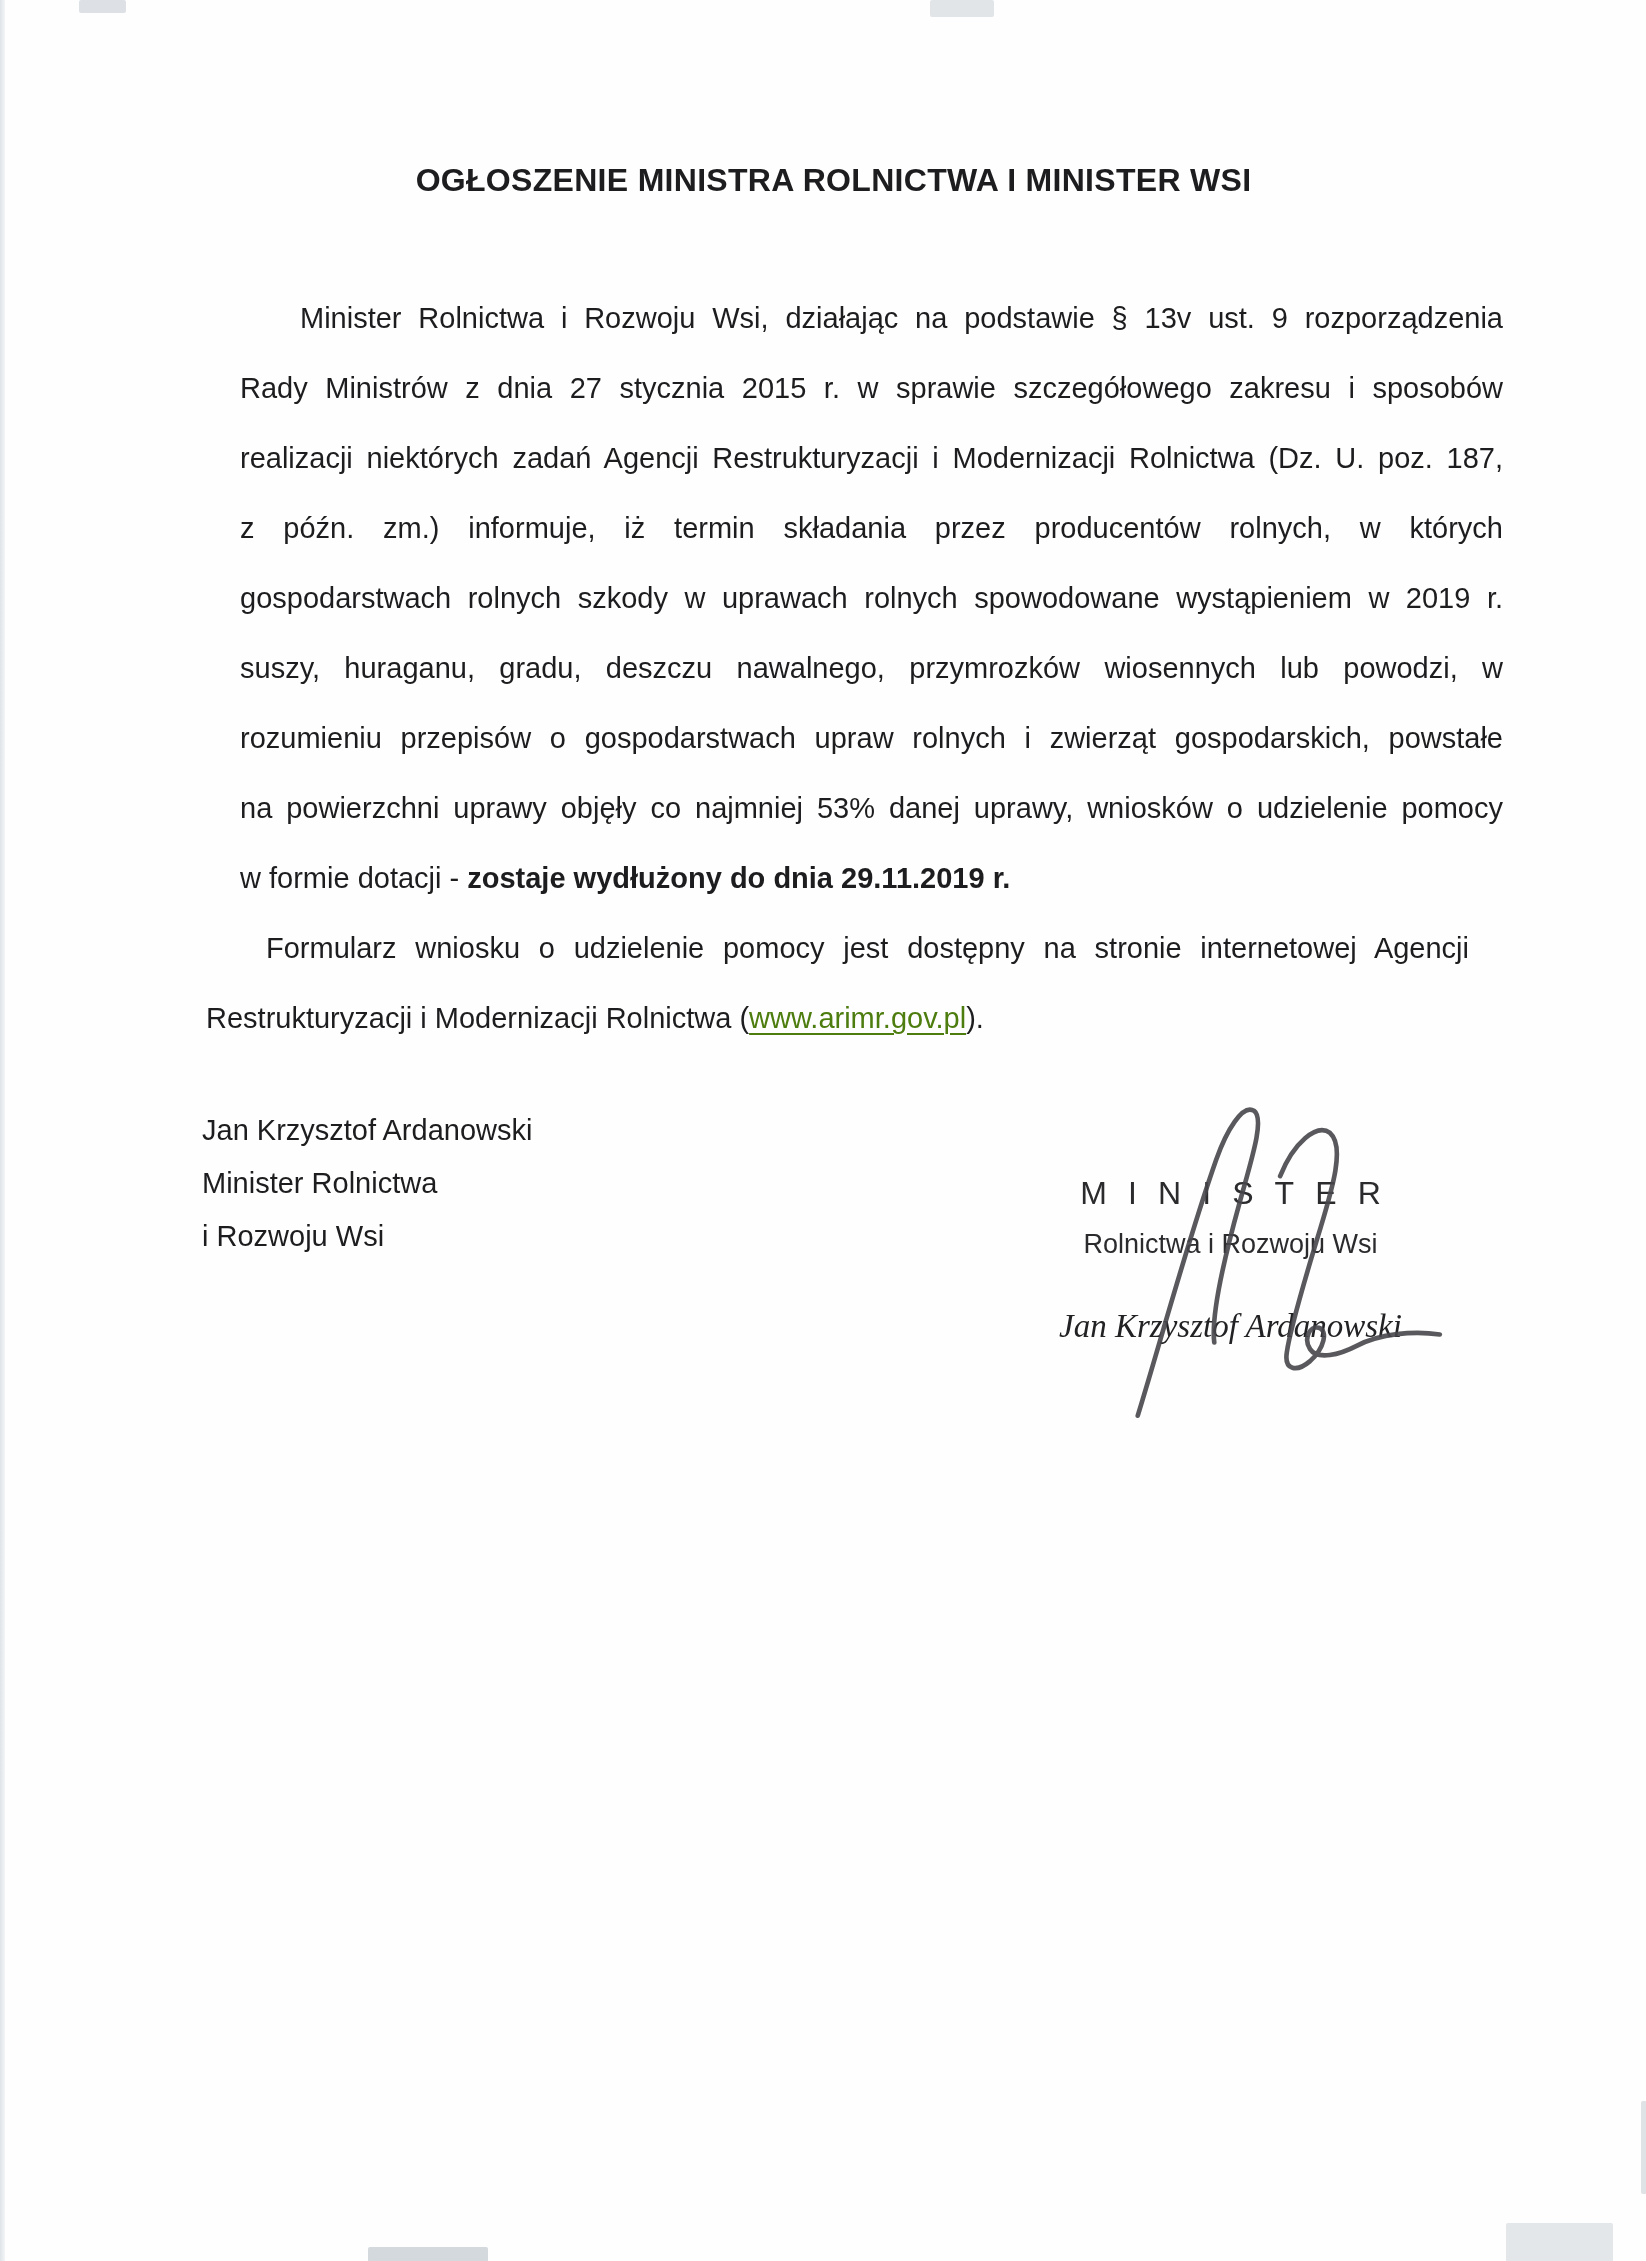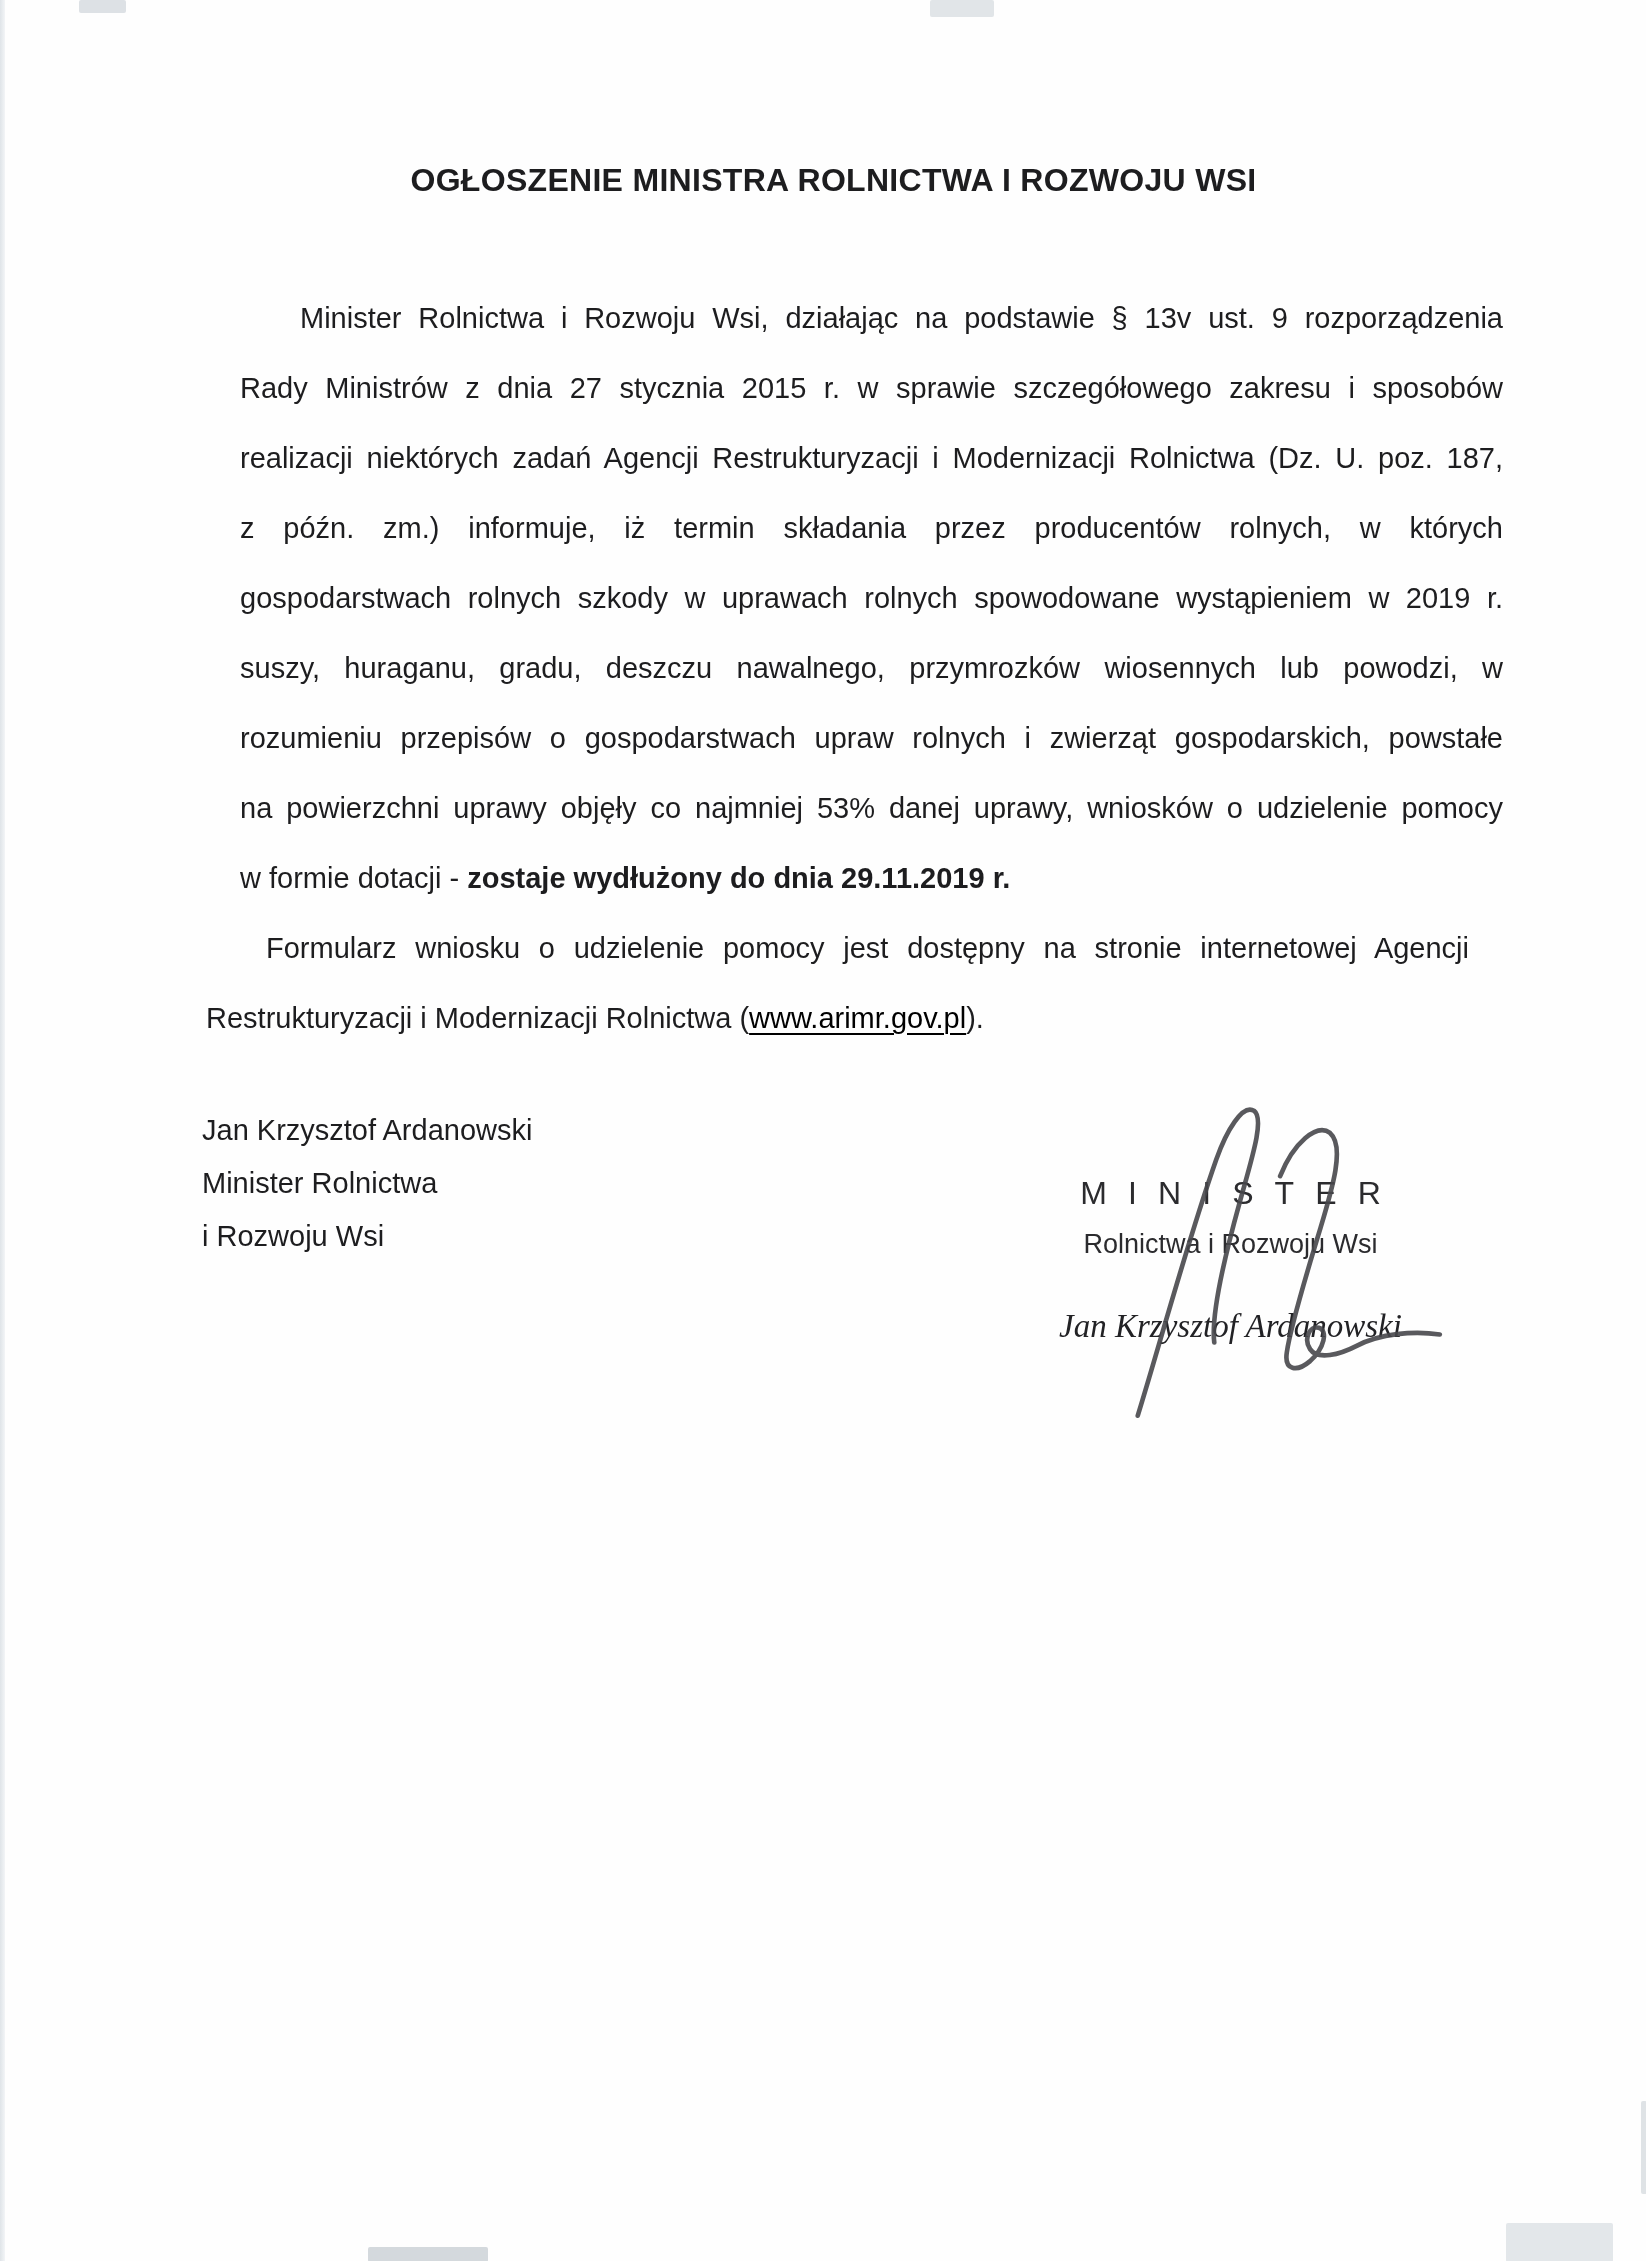--- a/index.html
+++ b/index.html
@@ -66,21 +66,21 @@
   .bold { font-weight: bold; }
   .para2 {
     position: absolute;
     top: 913px;
     left: 4px;
     width: 100%;
     font-size: 29px;
     line-height: 70px;
   }
   .doc-link {
-    color: #000000;
+    color: #4d7c0f;
     text-decoration: underline;
     text-decoration-thickness: 2px;
     text-underline-offset: 5.3px;
     cursor: pointer;
   }
   .sig-left {
     position: absolute;
     top: 1104px;
     left: 0;
     font-size: 29px;
@@ -130,21 +130,21 @@
 
   <div class="edge-left"></div>
   <div class="artifact a-top1"></div>
   <div class="artifact a-top2"></div>
   <div class="artifact a-bottom1"></div>
   <div class="artifact a-bottom2"></div>
   <div class="artifact a-right1"></div>
 
   <div class="content">
 
-    <div class="doc-title">OGŁOSZENIE MINISTRA ROLNICTWA I ROZWOJU WSI</div>
+    <div class="doc-title">OGŁOSZENIE MINISTRA ROLNICTWA I MINISTER WSI</div>
 
     <div class="para1">
       <div class="jline indent">Minister Rolnictwa i Rozwoju Wsi, działając na podstawie § 13v ust. 9 rozporządzenia</div>
       <div class="jline">Rady Ministrów z dnia 27 stycznia 2015 r. w sprawie szczegółowego zakresu i sposobów</div>
       <div class="jline">realizacji niektórych zadań Agencji Restrukturyzacji i Modernizacji Rolnictwa (Dz. U. poz. 187,</div>
       <div class="jline">z późn. zm.) informuje, iż termin składania przez producentów rolnych, w których</div>
       <div class="jline">gospodarstwach rolnych szkody w uprawach rolnych spowodowane wystąpieniem w 2019 r.</div>
       <div class="jline">suszy, huraganu, gradu, deszczu nawalnego, przymrozków wiosennych lub powodzi, w</div>
       <div class="jline">rozumieniu przepisów o gospodarstwach upraw rolnych i zwierząt gospodarskich, powstałe</div>
       <div class="jline">na powierzchni uprawy objęły co najmniej 53% danej uprawy, wniosków o udzielenie pomocy</div>

